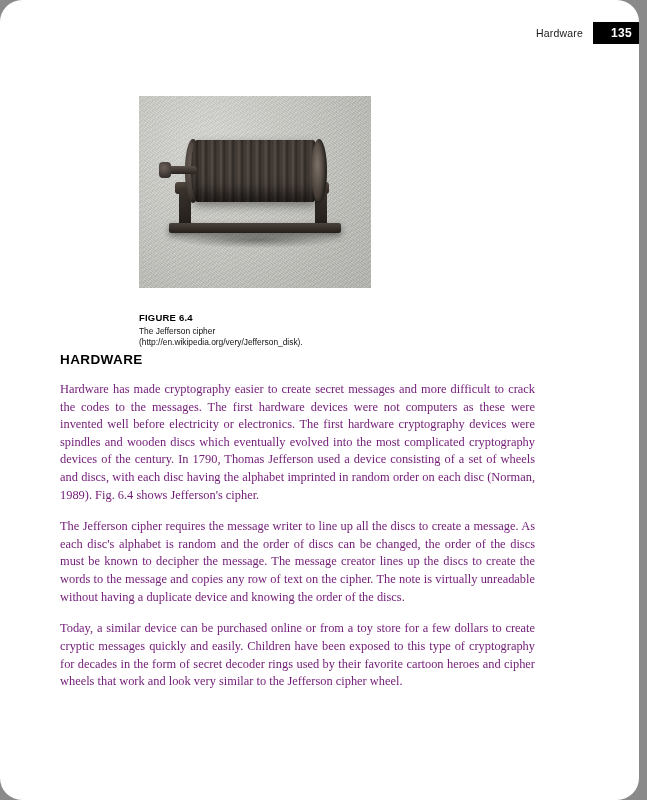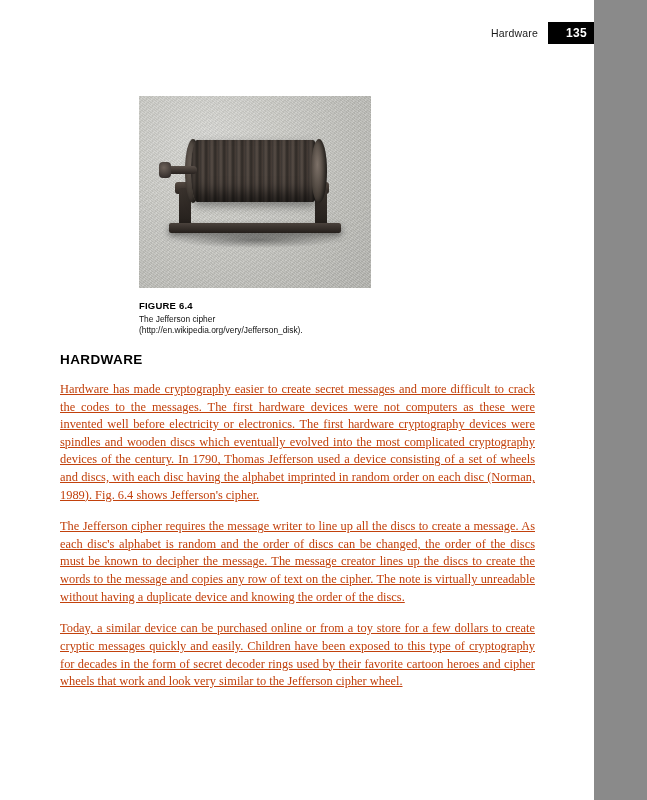--- a/index.html
+++ b/index.html
@@ -8,24 +8,25 @@
     background: #8a8a8a;
   }
   body {
     width: 647px;
     height: 800px;
     overflow: hidden;
     font-family: "Liberation Serif", serif;
   }
   .page {
     position: relative;
-    width: 594px;
+    width: 639px;
     height: 800px;
     background: #ffffff;
     box-sizing: border-box;
+    border-radius: 22px;
   }
 
   
   .runhead {
     position: absolute;
     top: 22px;
     right: 0;
     display: flex;
     align-items: stretch;
     height: 22px;
@@ -155,21 +156,21 @@
   .cyl-shadow {
     position: absolute;
     left: 36px;
     top: 136px;
     width: 164px;
     height: 16px;
     background: radial-gradient(ellipse at center, rgba(0,0,0,0.38) 0%, rgba(0,0,0,0) 72%);
   }
 
   .figure-caption {
-    margin-top: 12px;
+    margin-top: 24px;
   }
   .figure-label {
     font-family: "Liberation Sans", sans-serif;
     font-weight: bold;
     font-size: 9.5px;
     color: #000;
     letter-spacing: 0.2px;
   }
   .figure-text {
     font-family: "Liberation Sans", sans-serif;
@@ -192,24 +193,23 @@
     font-size: 13.5px;
     letter-spacing: 0.4px;
     color: #000;
     margin: 0 0 14px 0;
   }
   p.body {
     margin: 0 0 14px 0;
     font-family: "Liberation Serif", serif;
     font-size: 12.4px;
     line-height: 1.42;
-    color: #c2410c;
+    color: #701a75;
     text-align: justify;
     hyphens: none;
-    text-decoration: underline;
   }
   p.body:last-child { margin-bottom: 0; }
 </style>
 </head>
 <body>
 
 <div class="page">
 
   <div class="runhead">
     <div class="runhead-label">Hardware</div>

